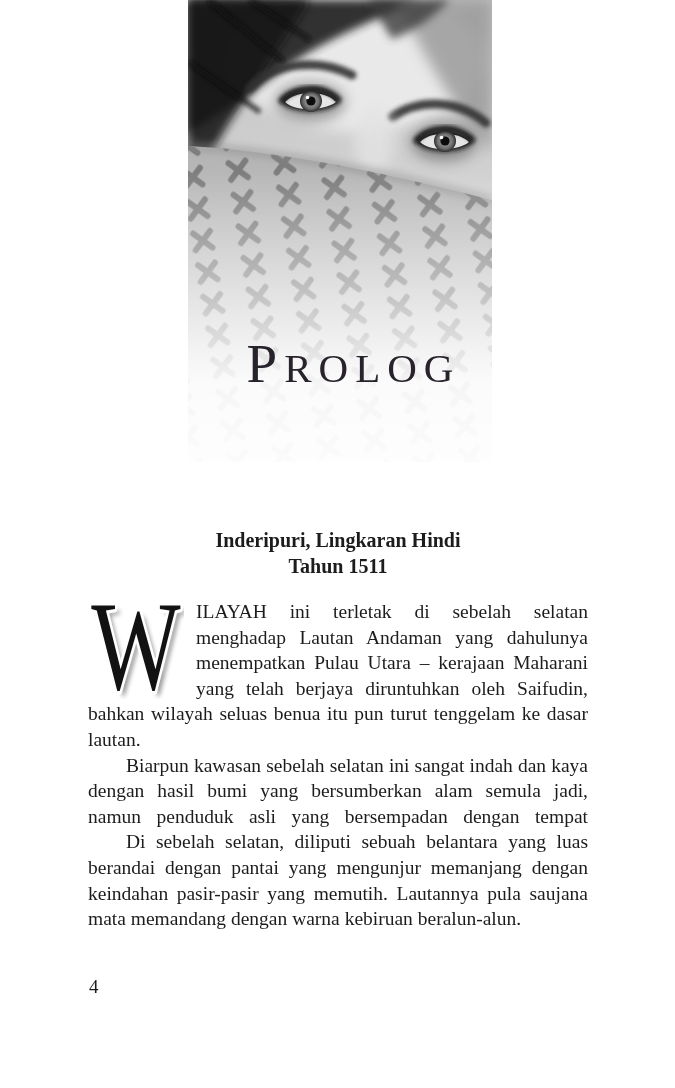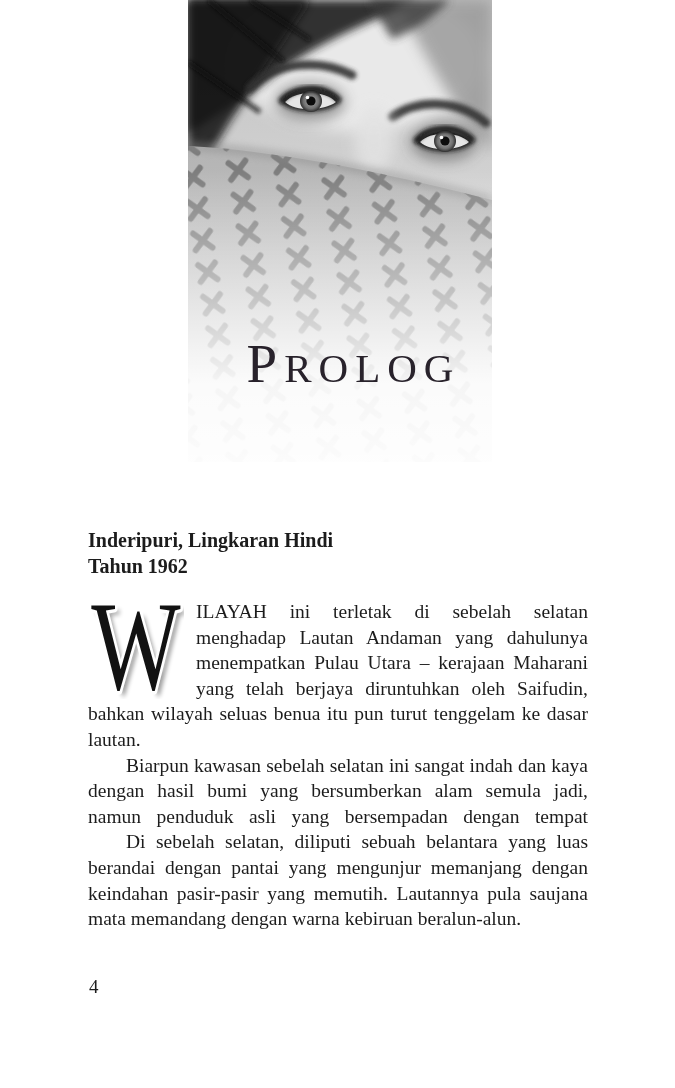--- a/index.html
+++ b/index.html
@@ -22,21 +22,21 @@
     text-align:center;
     color:#28222b;
     letter-spacing:7px;
     white-space:nowrap;
   }
   .t-init{font-size:55px;line-height:1;}
   .t-rest{font-size:41px;line-height:1;}
   
   .setting{
     position:absolute;left:88px;top:527px;width:500px;
-    font-weight:bold;font-size:20px;line-height:26px;
+    font-weight:bold;font-size:20px;line-height:26px;text-align:center;
   }
   
   .bodytext{
     position:absolute;left:88px;top:599px;width:500px;
     font-size:19.5px;line-height:25.6px;
     text-align:justify;
     hyphens:none;
   }
   .bodytext p{margin:0;padding:0;}
   .p-indent{text-indent:38px;}
@@ -156,21 +156,21 @@
         <rect x="0" y="170" width="304" height="345" fill="url(#fadeG)"></rect>
         <rect x="0" y="462" width="304" height="53" fill="#ffffff"></rect>
       </g>
     </svg>
   </div>
 
   <h1 class="title" style="margin:16px;font-weight:normal;"><span class="t-init">P</span><span class="t-rest">ROLOG</span></h1>
 
   <div class="setting">
     <div>Inderipuri, Lingkaran Hindi</div>
-    <div>Tahun 1962</div>
+    <div>Tahun 1511</div>
   </div>
 
   <div class="bodytext">
     <p>
       <svg class="dc" width="96" height="98" viewBox="0 0 96 98" xmlns="http://www.w3.org/2000/svg">
         <defs>
           <filter id="dcb" x="-40%" y="-40%" width="180%" height="180%">
             <feGaussianBlur stdDeviation="2.6"></feGaussianBlur>
           </filter>
         </defs>

